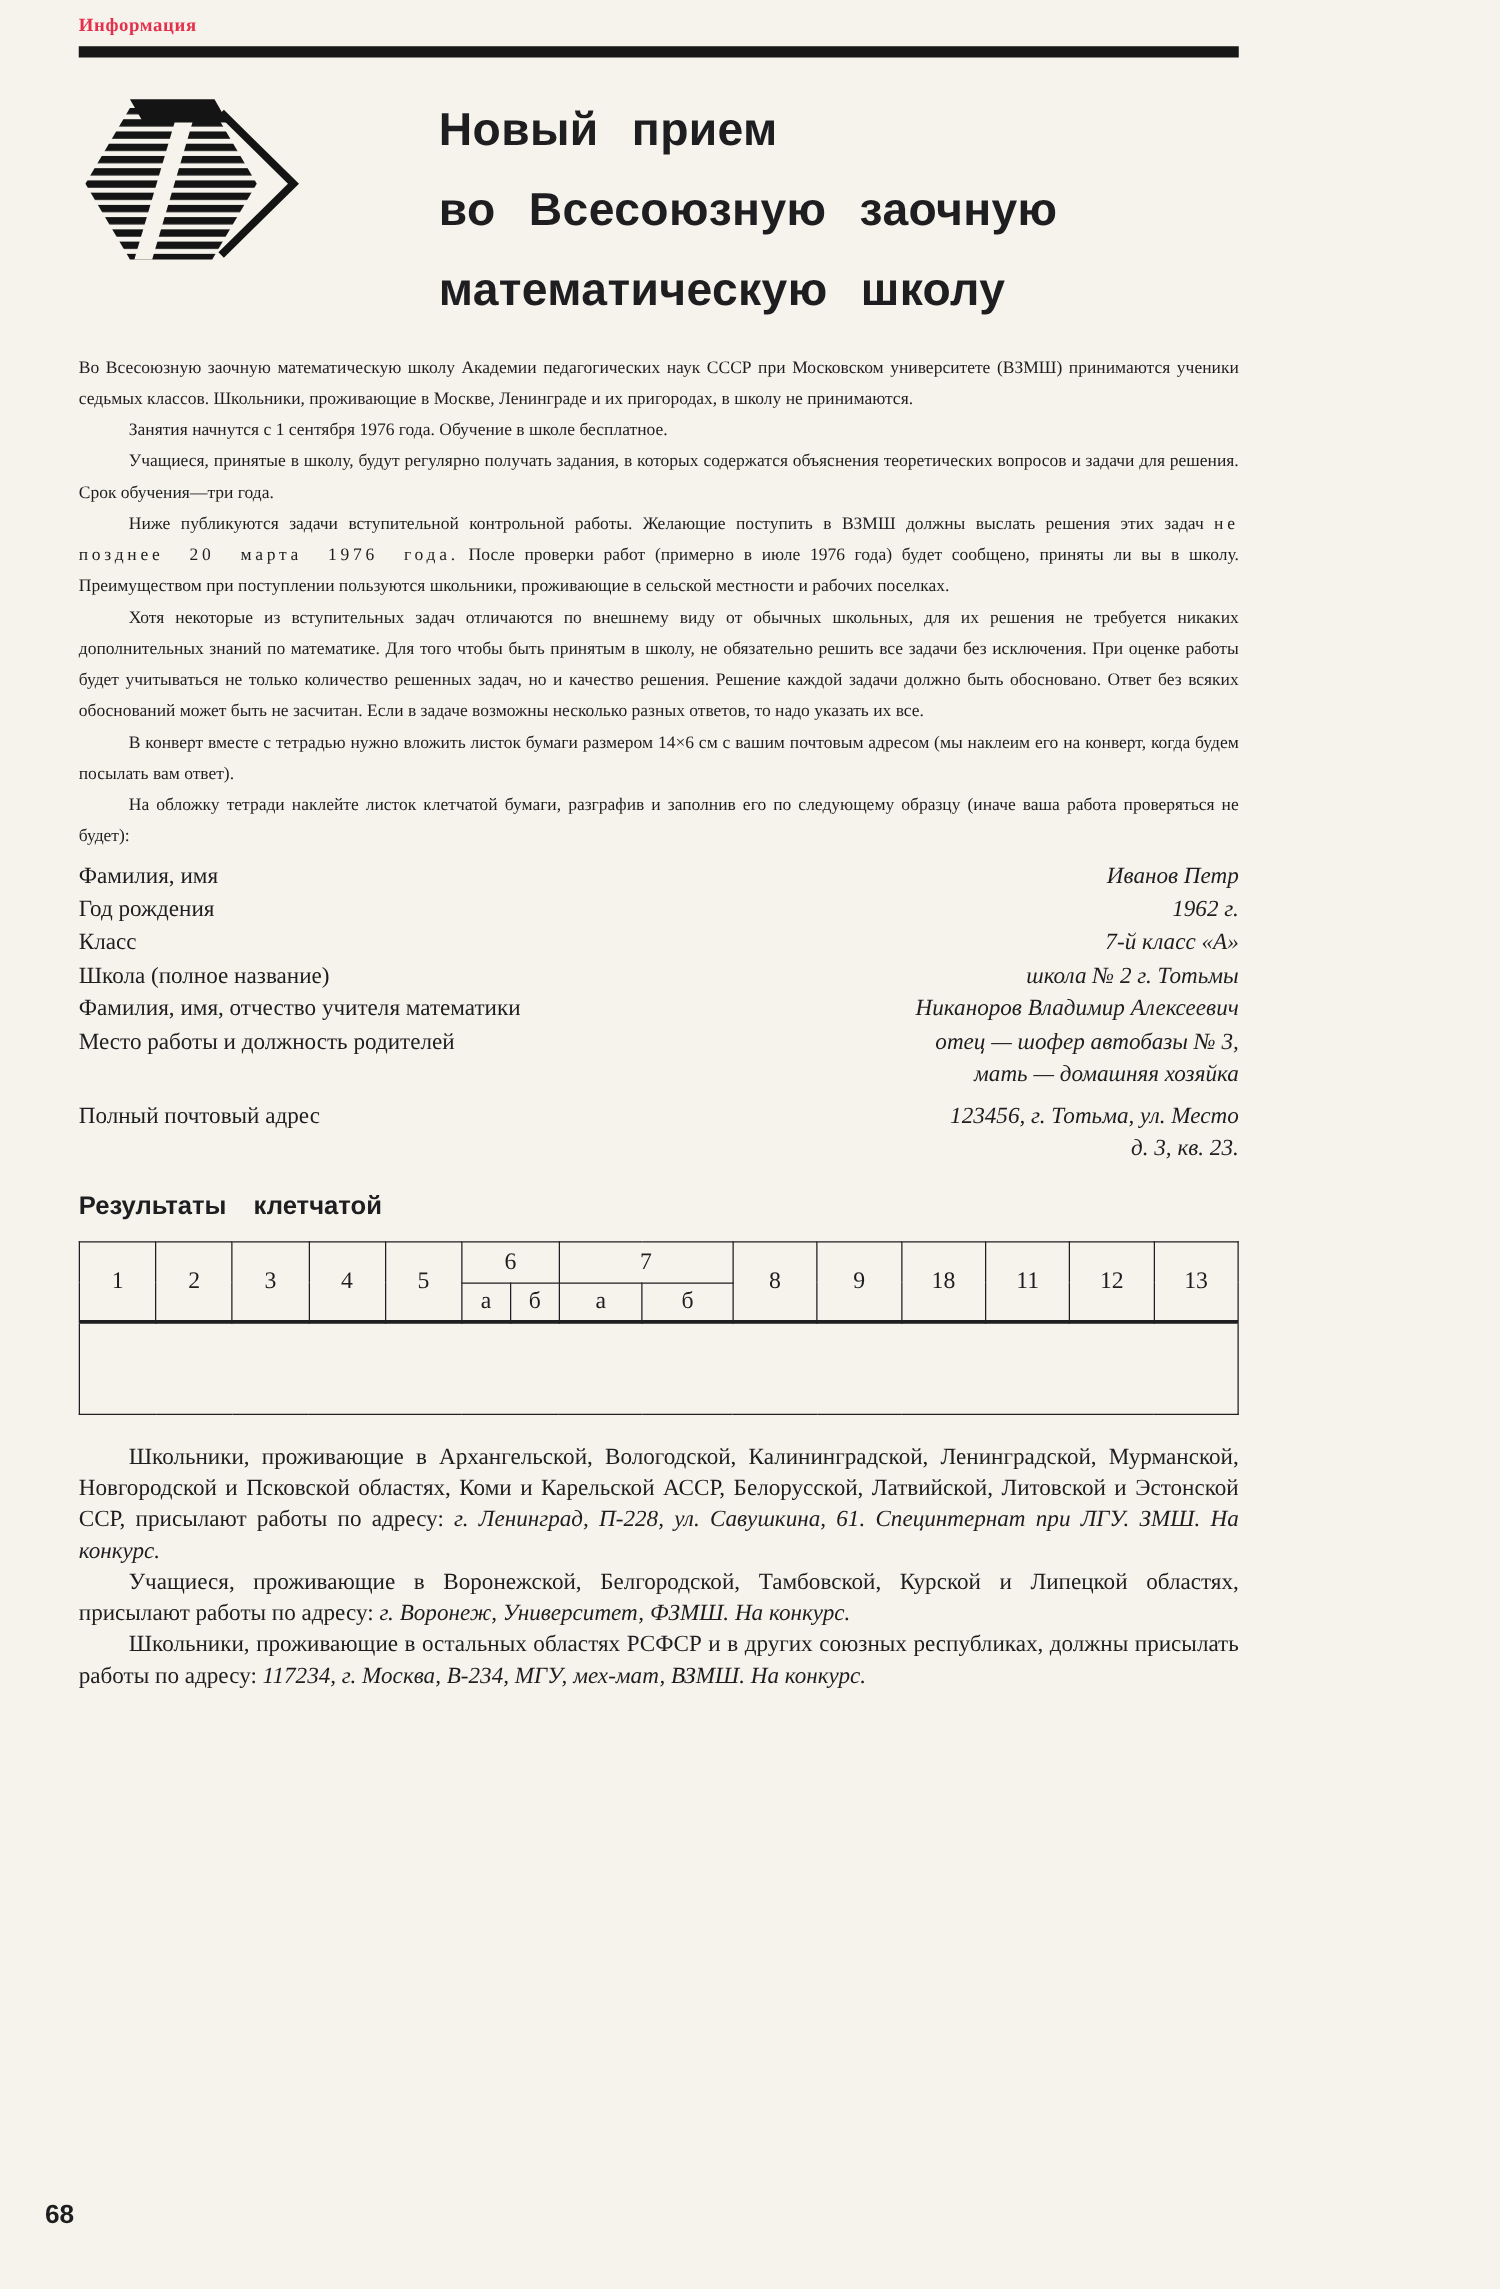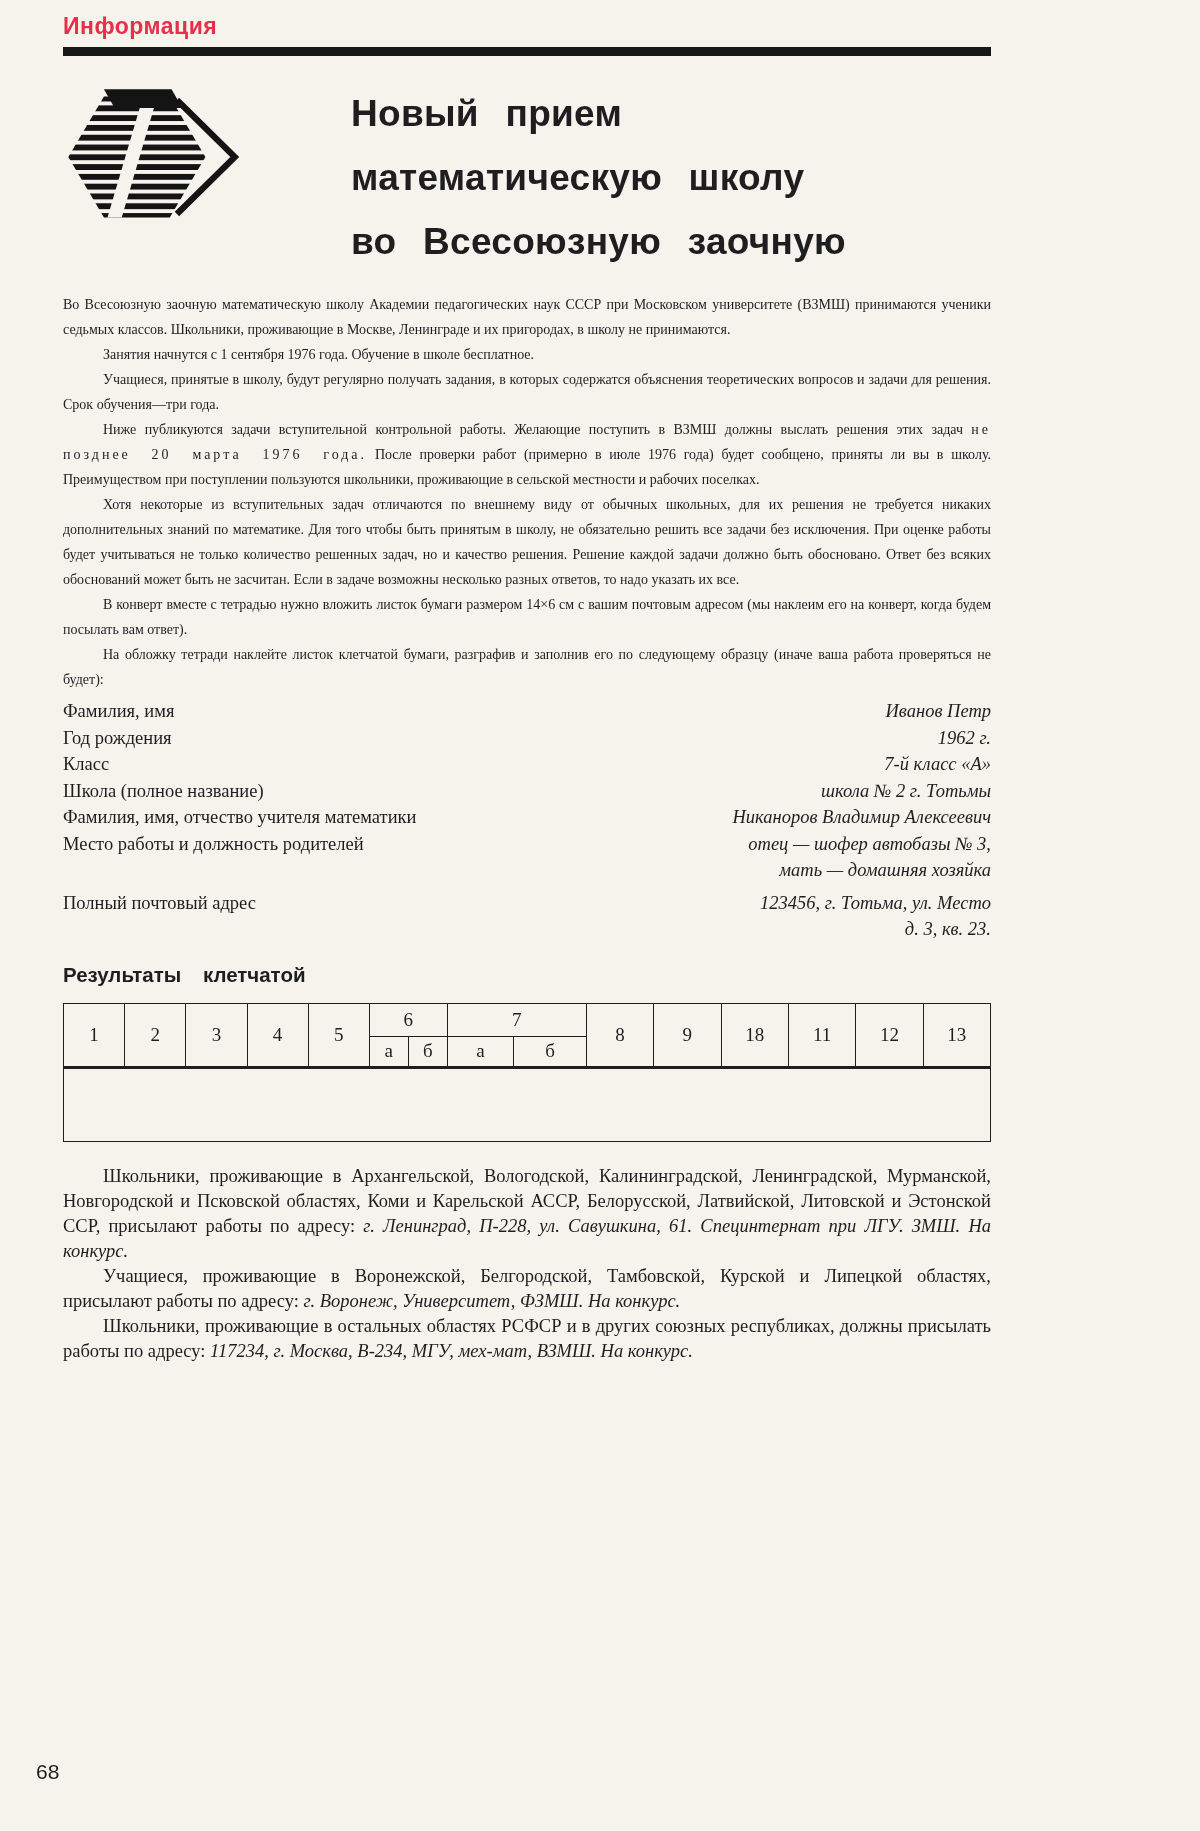--- a/index.html
+++ b/index.html
@@ -14,23 +14,23 @@
     font-family: "Liberation Serif", serif;
   }
   .content {
     position: absolute;
     left: 63px;
     top: 0;
     width: 928px;
   }
   .section-label {
     margin-top: 13px;
-    font-family: Liberation Sans, sans-serif;
-    font-weight: bold;
-    font-size: 23px;
+    font-family: Liberation Serif, serif;
+    font-weight: bold;
+    font-size: 15px;
     letter-spacing: 0.5px;
     color: var(--accent-red, #e5304c);
   }
   .top-rule {
     height: 9px;
     background: #171717;
     margin-top: 7px;
   }
   .masthead {
     display: flex;
@@ -99,21 +99,21 @@
     font-size: 18.5px;
     line-height: 25px;
     text-align: justify;
   }
   .addresses p { margin: 0; text-indent: 40px; }
   .page-number {
     position: absolute;
     left: 36px;
     top: 1760px;
     font-family: "Liberation Sans", sans-serif;
-    font-weight: normal;
+    font-weight: bold;
     font-size: 21px;
   }
 </style>
 </head>
 <body>
 
 <div class="content">
 
   <div class="section-label">Информация</div>
 
@@ -128,22 +128,22 @@
           </pattern>
         </defs>
         <polygon points="6,80 46,12 120,12 160,80 120,148 46,148" fill="url(#stripes)"></polygon>
         <polygon points="90,12 106,12 66,148 50,148" fill="#f5f3ec"></polygon>
         <polygon points="46,4 122,4 134,25 58,25" fill="#141414"></polygon>
         <polyline points="128,16 193,80 128,144" fill="none" stroke="#141414" stroke-width="7"></polyline>
       </svg>
     </div>
     <div class="title-block">
       <div>Новый прием</div>
+      <div>во Всесоюзную заочную</div>
       <div>математическую школу</div>
-      <div>во Всесоюзную заочную</div>
     </div>
   </div>
 
   <div class="body-text">
     <p class="no-indent">Во Всесоюзную заочную математическую школу Академии педагогических наук СССР при Московском университете (ВЗМШ) принимаются ученики седьмых классов. Школьники, проживающие в Москве, Ленинграде и их пригородах, в школу не принимаются.</p>
     <p>Занятия начнутся с 1 сентября 1976 года. Обучение в школе бесплатное.</p>
     <p>Учащиеся, принятые в школу, будут регулярно получать задания, в которых содержатся объяснения теоретических вопросов и задачи для решения. Срок обучения—три года.</p>
     <p><span>Ниже публикуются задачи вступительной контрольной работы. Желающие поступить в ВЗМШ должны выслать решения этих задач </span><span class="sparse">не позднее 20 марта 1976 года.</span><span> После проверки работ (примерно в июле 1976 года) будет сообщено, приняты ли вы в школу. Преимуществом при поступлении пользуются школьники, проживающие в сельской местности и рабочих поселках.</span></p>
     <p>Хотя некоторые из вступительных задач отличаются по внешнему виду от обычных школьных, для их решения не требуется никаких дополнительных знаний по математике. Для того чтобы быть принятым в школу, не обязательно решить все задачи без исключения. При оценке работы будет учитываться не только количество решенных задач, но и качество решения. Решение каждой задачи должно быть обосновано. Ответ без всяких обоснований может быть не засчитан. Если в задаче возможны несколько разных ответов, то надо указать их все.</p>
     <p>В конверт вместе с тетрадью нужно вложить листок бумаги размером 14×6 см с вашим почтовым адресом (мы наклеим его на конверт, когда будем посылать вам ответ).</p>

